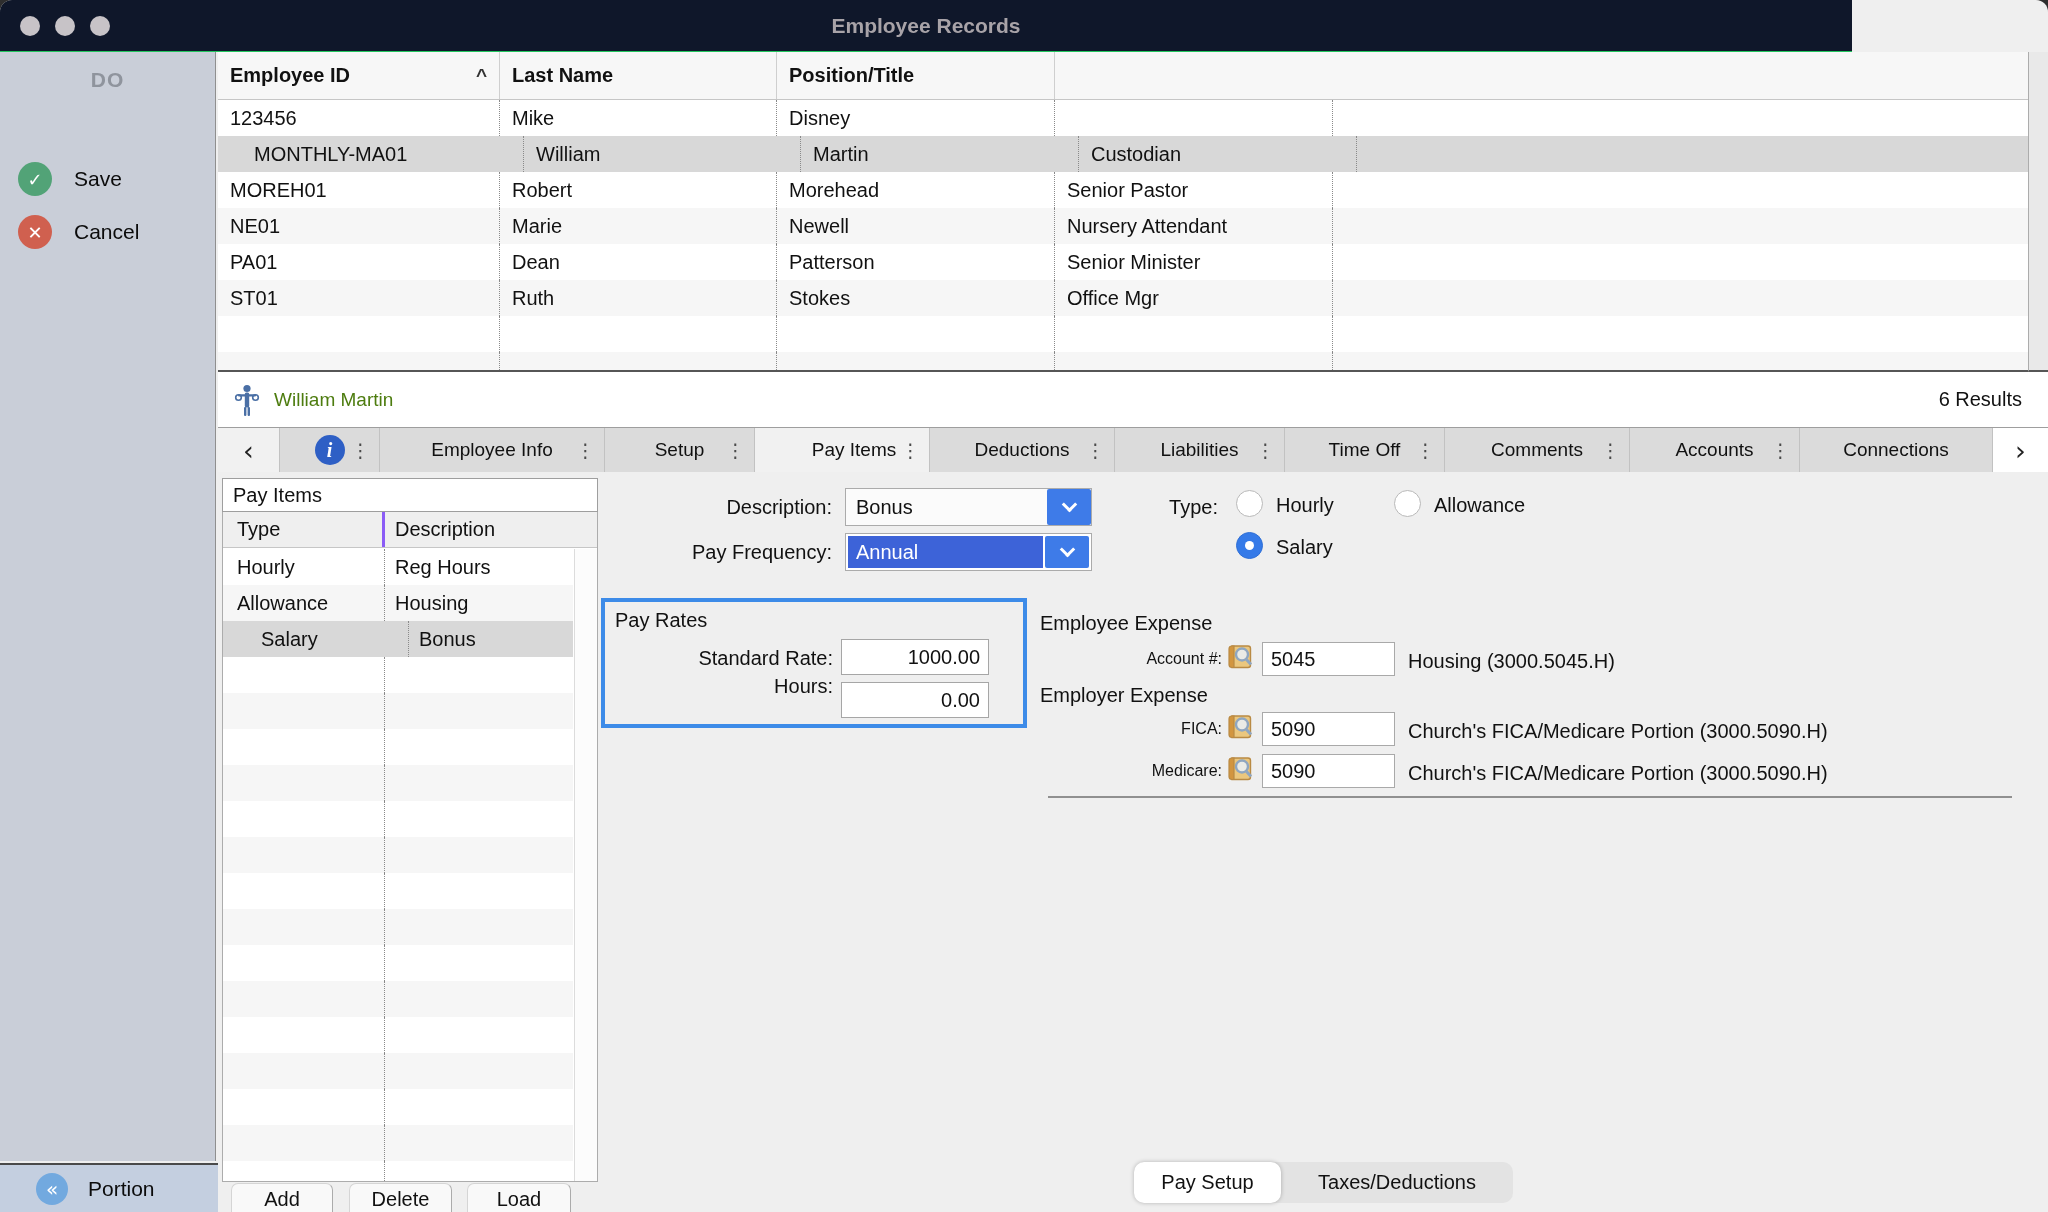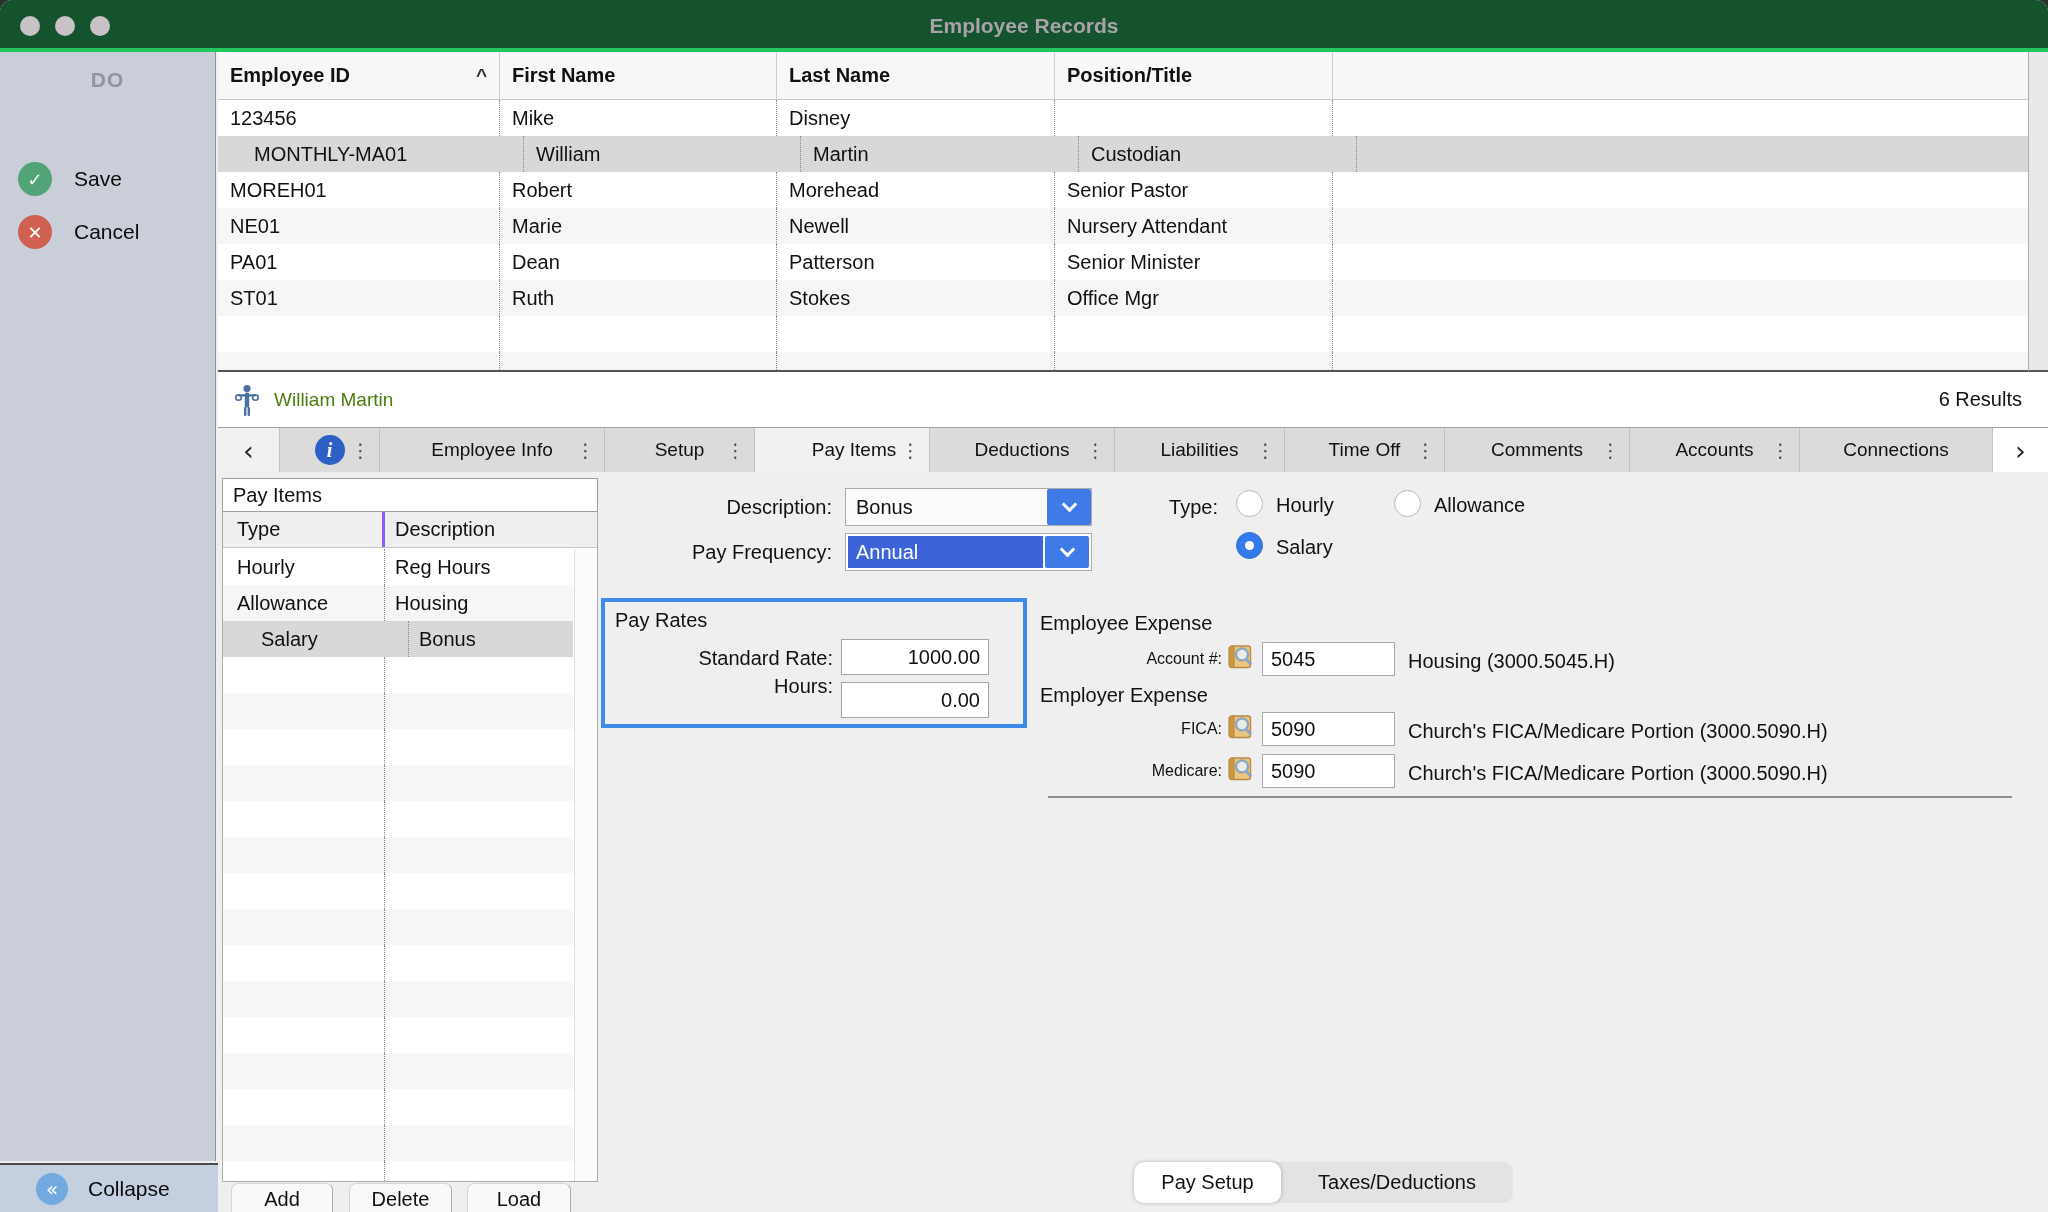--- a/index.html
+++ b/index.html
@@ -5,22 +5,22 @@
   * { margin:0; padding:0; box-sizing:border-box; }
   html,body { background:#2e2e2e; }
   .stage {
     position:relative; width:2048px; height:1212px; overflow:hidden;
     font-family:"Liberation Sans","DejaVu Sans",sans-serif; color:#111;
     background:#EFEFEF; border-radius:12px 12px 0 0;
   }
   .glyph { font-family:"DejaVu Sans",sans-serif; }
 
   
-  .titlebar { position:absolute; left:0; top:0; width:2048px; height:52px;
-    background:#14532d; border-bottom:4px solid #22c55e; }
+  .titlebar { position:absolute; left:0; top:0; width:1852px; height:52px;
+    background:#0f172a; border-bottom:1px solid #22c55e; }
   .lights { position:absolute; left:20px; top:16px; display:flex; gap:15px; }
   .light { width:20px; height:20px; border-radius:50%; background:#C7C3C7; display:inline-block; }
   .wtitle { position:absolute; left:0; right:0; top:0; height:52px; line-height:52px;
     text-align:center; font-weight:bold; font-size:21px; color:#A8A3A8; }
 
   
   .sidebar { position:absolute; left:0; top:52px; width:216px; height:1109px;
     background:#C9CED8; border-right:1px solid #8F8F8F; }
   .do { position:absolute; top:16px; left:0; width:100%; text-align:center;
     font-weight:bold; font-size:21px; color:#8F949D; letter-spacing:1px; }
@@ -168,30 +168,29 @@
           <span class="glyph">✕</span>
         </span>
       <span class="side-label">Cancel</span>
     </div>
   </div>
 
   <div class="collapsebar">
     <span class="badge blue">
         <span class="glyph">«</span>
       </span>
-    <span class="side-label">Collapse</span>
+    <span class="side-label">Portion</span>
   </div>
 
   <div class="etable">
     <div class="thead">
       <div class="th">
         <span>Employee ID</span>
         <span class="sort">^</span>
       </div>
-      <div class="th">First Name</div>
       <div class="th">Last Name</div>
       <div class="th">Position/Title</div>
       <div class="th"></div>
     </div>
     <div class="trow">
       <div class="td">123456</div>
       <div class="td">Mike</div>
       <div class="td">Disney</div>
       <div class="td"></div>
       <div class="td"></div>

